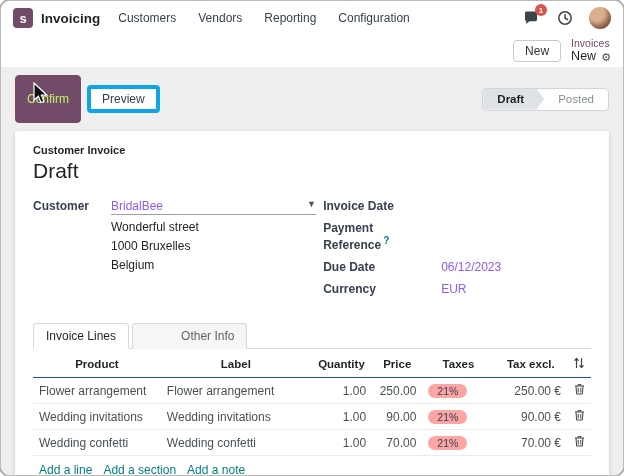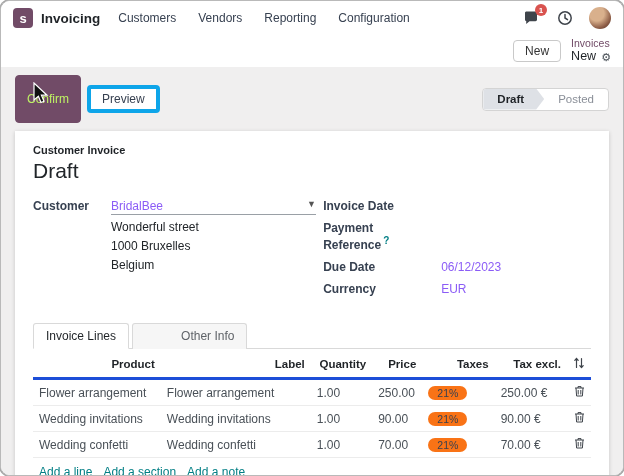--- a/index.html
+++ b/index.html
@@ -74,26 +74,26 @@
 
   
   .tabs { display:flex; margin-top:18px; border-bottom:1px solid #d9d9d9; }
   .tab { font-size:12px; padding:5px 12px; border:1px solid #d9d9d9; border-bottom:none;
          border-radius:3px 3px 0 0; cursor:pointer; position:relative; top:1px; }
   .tab.active { background:#fff; color:#1f2327; border-bottom:1px solid #fff; }
   .tab.inactive { background:#f6f6f6; color:#5f6368; margin-left:3px;padding-left:48px; }
 
   
   table.lines { width:100%; border-collapse:collapse; margin-top:2px; }
-  table.lines th { font-size:11.5px; font-weight:bold; color:#1f2327; text-align:right;
-                   padding:6px 6px; border-bottom:3px solid #1d4ed8; }
+  table.lines th { font-size:11.5px; font-weight:bold; color:#1f2327; text-align:center;
+                   padding:6px 6px; border-bottom:1px solid #1d4ed8; }
   table.lines td { font-size:12px; color:#495057; padding:5px 6px; border-bottom:1px solid #ececec; }
-  .num { }
+  .num { text-align:right; }
   .col-icons { width:26px; text-align:right; }
-  .tax-pill { display:inline-block; background:#f97316; border-radius:10px; padding:1px 9px;
+  .tax-pill { display:inline-block; background:#fca5a5; border-radius:10px; padding:1px 9px;
               font-size:10.5px; color:#374151; }
   .trash { cursor:pointer; display:inline-block; }
   .opt-cols { cursor:pointer; display:inline-block; }
 
   .add-links { display:flex; gap:11px; padding:7px 6px 8px; border-bottom:1px solid #cfcfcf; }
   .add-links span { font-size:12px; color:#017e84; cursor:pointer; }
 
   
   .totals { margin-top:12px; margin-left:auto; width:230px; display:grid; grid-template-columns:1fr 86px; row-gap:6px; }
   .t-label { font-size:12px; font-weight:bold; color:#1f2327; text-align:right; }

